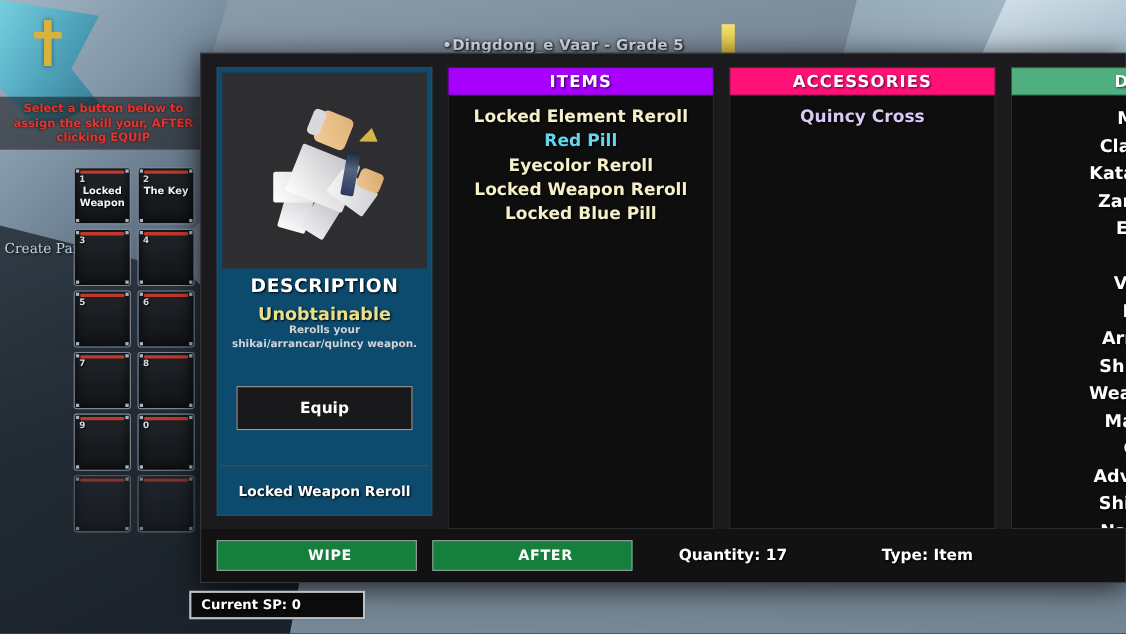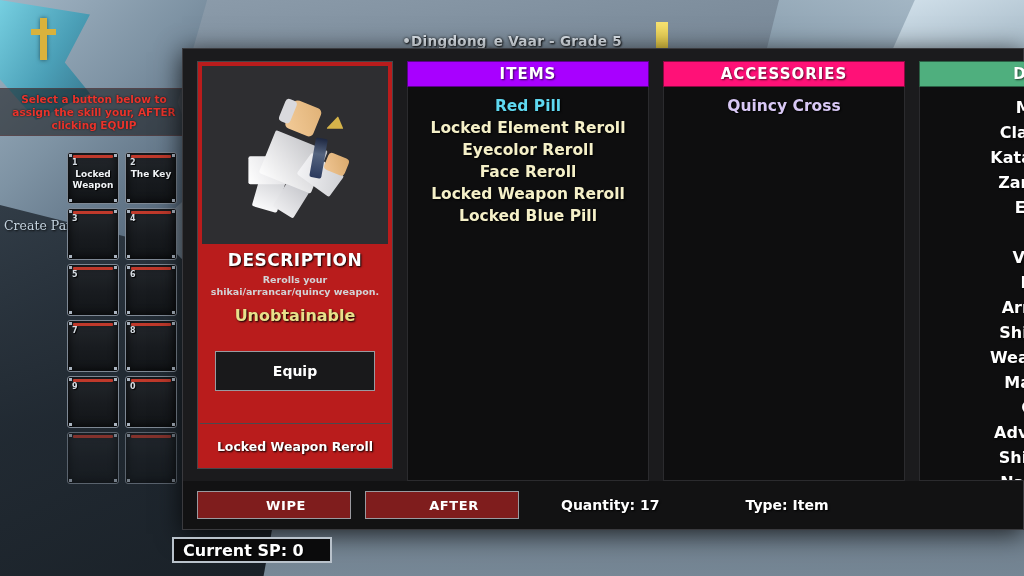--- a/index.html
+++ b/index.html
@@ -146,21 +146,21 @@
   }
   #inv-body {
     position:absolute; left:0; top:0; right:0; bottom:48px;
     padding:12px 0 0 14px;
     display:flex; gap:14px;
   }
 
   
   #desc-card {
     width:196px; height:408px;
-    background:#b91c1c;
+    background:#0c4a6e;
     border:1px solid #46464a;
     display:flex; flex-direction:column;
     flex:0 0 auto;
   }
   #preview-box {
     height:178px; margin:4px;
     background:#2e2e31;
     position:relative; overflow:hidden;
   }
   
@@ -253,43 +253,43 @@
   #col-dev .col-list .entry { font-size:16px; line-height:25px; }
   #col-dev .entry, #col-dev .col-head { padding-left:48px; }
 
   
   #inv-footer {
     position:absolute; left:0; right:0; bottom:0; height:48px;
     display:flex; align-items:center; padding-left:14px; gap:14px;
     background:#121213;
   }
   .foot-btn {
-    width:154px; height:28px;
-    background:#7f1d1d; border:1px solid #9a9aa0;
+    width:182px; height:28px;
+    background:#15803d; border:1px solid #9a9aa0;
     color:#ffffff; font-size:13px; font-weight:bold; letter-spacing:.6px;
     display:flex; align-items:center; justify-content:center;
     cursor:pointer;
     padding-left:24px;
   }
   .foot-stat {
     color:#ffffff; font-size:14px; font-weight:bold;
     text-shadow:1px 1px 2px #000;
   }
   #stat-qty { margin-left:28px; }
   #stat-type { margin-left:72px; }
 
   
   #sp-bar {
     position:absolute; left:172px; top:537px; width:160px; height:26px;
     background:#0b0b0c; border:2px solid #b9c2cb;
     display:flex; align-items:center; padding-left:9px;
     z-index:11;
   }
   #sp-bar span {
-    color:#ffffff; font-size:16px; font-weight:bold;
+    color:#ffffff; font-size:12px; font-weight:bold;
     text-shadow:1px 1px 2px #000;
   }
 </style>
 </head>
 <body>
 
 <div id="world">
   <div class="bg-sky"></div>
   <div class="bg-ice-r"></div>
   <div class="bg-ice-r2"></div>
@@ -435,37 +435,36 @@
           <div class="av av-torso"></div>
           <div class="av av-armR"></div>
           <div class="av av-sash"></div>
           <div class="av av-hand"></div>
           <div class="av av-head"></div>
           <div class="av av-hair"></div>
           <div class="av av-blade"></div>
         </div>
       </div>
       <div id="desc-title">DESCRIPTION</div>
+      <div id="desc-rarity">Unobtainable</div>
       <div id="desc-text">Rerolls your shikai/arrancar/quincy weapon.</div>
-      <div id="desc-rarity">Unobtainable</div>
       <div id="equip-wrap">
         <div id="equip-btn">Equip</div>
       </div>
       <div id="desc-divider"></div>
       <div id="item-name-bar">Locked Weapon Reroll</div>
     </div>
 
     <div id="cols-host" style="display:flex;gap:14px;">
         <div class="col">
           <div class="col-head" style="background: rgb(168, 0, 255);">ITEMS</div>
           <div class="col-list">
+            <div class="entry" style="color: rgb(245, 240, 200);">Locked Element Reroll</div>
             <div class="entry" style="color: rgb(95, 216, 240);">Red Pill</div>
-            <div class="entry" style="color: rgb(245, 240, 200);">Locked Element Reroll</div>
             <div class="entry" style="color: rgb(245, 240, 200);">Eyecolor Reroll</div>
-            <div class="entry" style="color: rgb(245, 240, 200);">Face Reroll</div>
             <div class="entry" style="color: rgb(245, 240, 200);">Locked Weapon Reroll</div>
             <div class="entry" style="color: rgb(245, 240, 200);">Locked Blue Pill</div>
           </div>
         </div>
         <div class="col">
           <div class="col-head" style="background: rgb(255, 17, 119);">ACCESSORIES</div>
           <div class="col-list">
             <div class="entry" style="color: rgb(216, 200, 245);">Quincy Cross</div>
           </div>
         </div>

